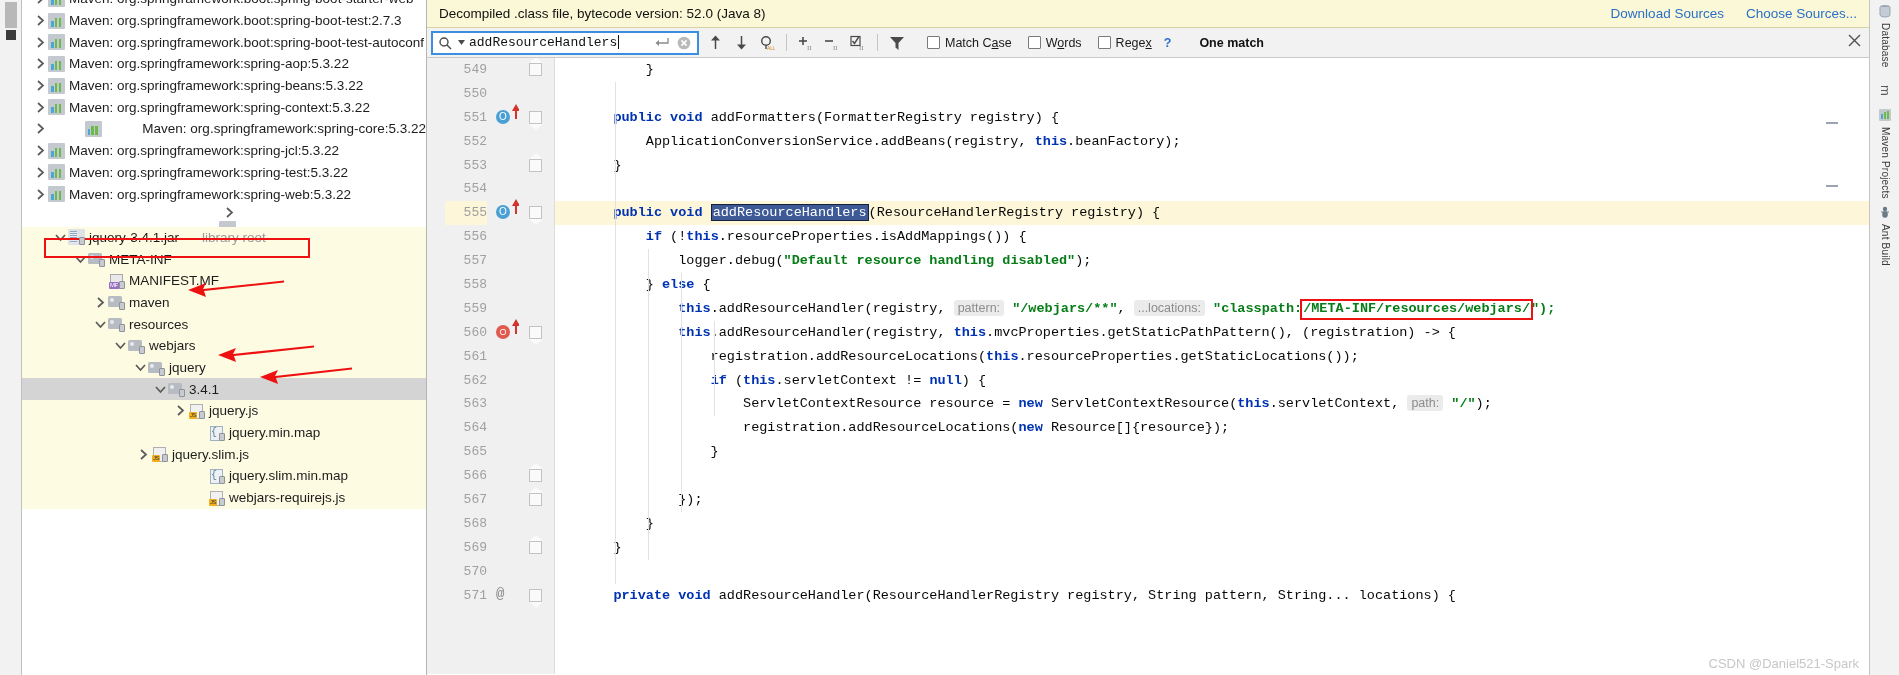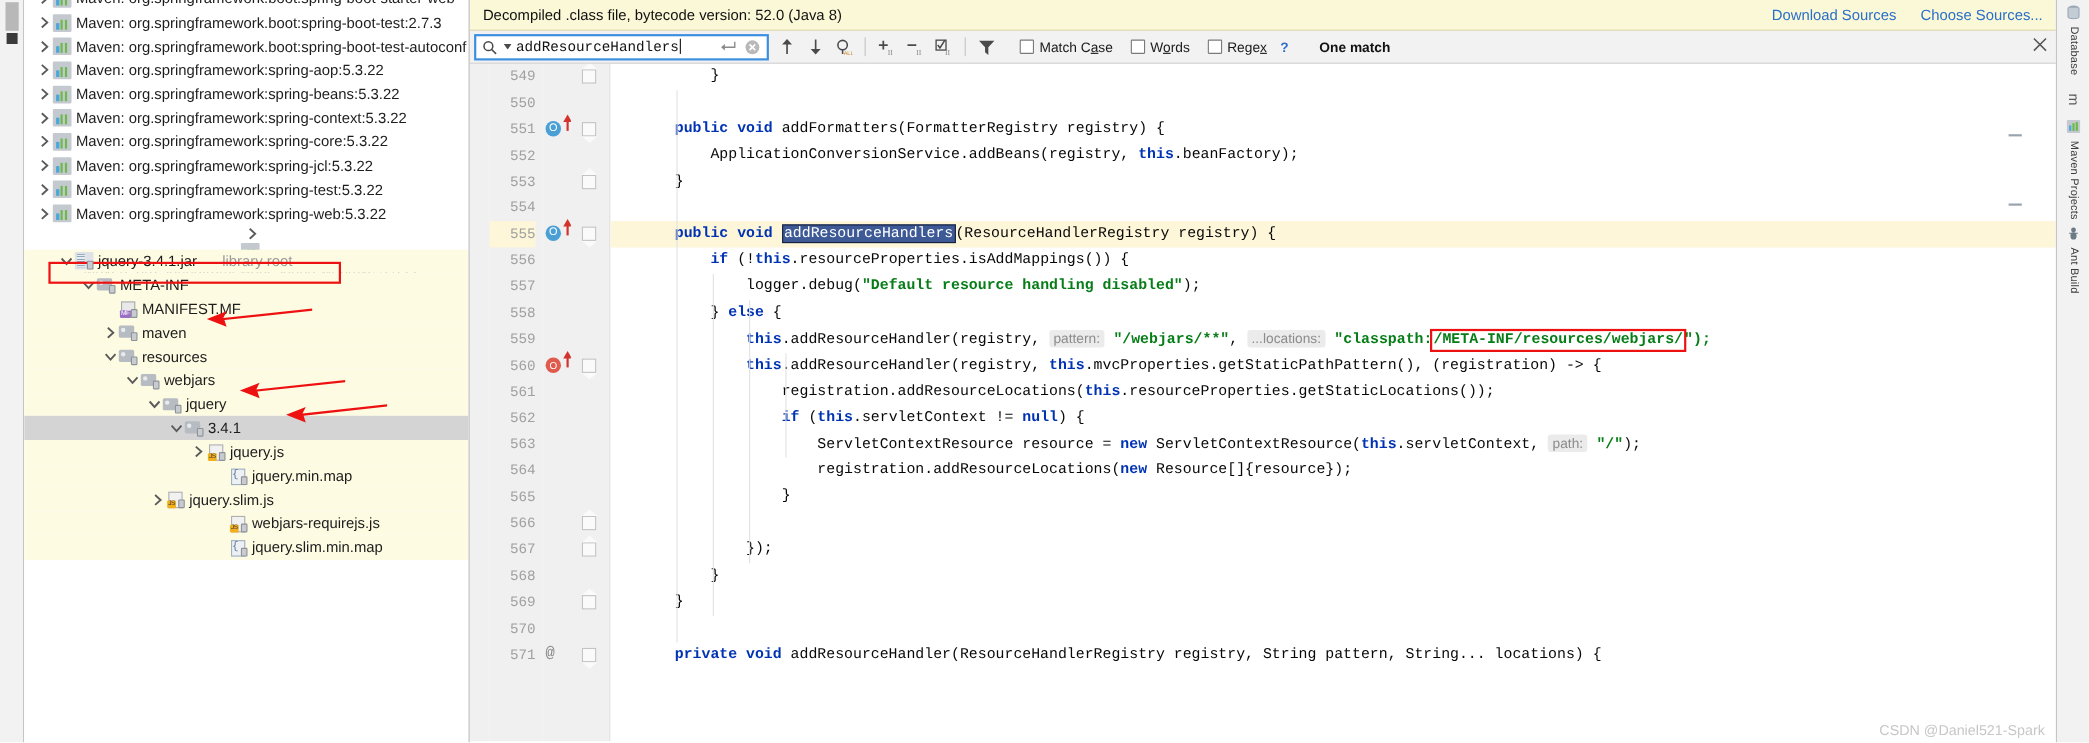--- a/index.html
+++ b/index.html
@@ -482,21 +482,21 @@
       </div>
       <div class="tree-row" style="padding-left: 10px;">
         <span class="twisty">
           <svg width="9" height="11" viewBox="0 0 9 11">
             <polyline points="2,1 7,5.5 2,10" fill="none" stroke="#5a5a5a" stroke-width="1.7"></polyline>
           </svg>
         </span>
         <span class="ticon ic-maven"></span>
         <span class="tlabel">Maven: org.springframework:spring-context:5.3.22</span>
       </div>
-      <div class="tree-row" style="padding-left: 10px;">
+      <div class="tree-row" style="padding-left: 10px; justify-content: space-between;">
         <span class="twisty">
           <svg width="9" height="11" viewBox="0 0 9 11">
             <polyline points="2,1 7,5.5 2,10" fill="none" stroke="#5a5a5a" stroke-width="1.7"></polyline>
           </svg>
         </span>
         <span class="ticon ic-maven"></span>
         <span class="tlabel">Maven: org.springframework:spring-core:5.3.22</span>
       </div>
       <div class="tree-row" style="padding-left: 10px;">
         <span class="twisty">
@@ -643,31 +643,31 @@
             <polyline points="2,1 7,5.5 2,10" fill="none" stroke="#5a5a5a" stroke-width="1.7"></polyline>
           </svg>
         </span>
         <span class="ticon ic-js">
           <span class="lockbadge"></span>
         </span>
         <span class="tlabel">jquery.slim.js</span>
       </div>
       <div class="tree-row bg-jar" style="padding-left: 170px;">
         <span class="twisty empty"></span>
-        <span class="ticon ic-js">
-          <span class="lockbadge"></span>
-        </span>
-        <span class="tlabel">webjars-requirejs.js</span>
+        <span class="ticon ic-map">
+          <span class="lockbadge"></span>
+        </span>
+        <span class="tlabel">jquery.slim.min.map</span>
       </div>
       <div class="tree-row bg-jar" style="padding-left: 170px;">
         <span class="twisty empty"></span>
-        <span class="ticon ic-map">
-          <span class="lockbadge"></span>
-        </span>
-        <span class="tlabel">jquery.slim.min.map</span>
+        <span class="ticon ic-js">
+          <span class="lockbadge"></span>
+        </span>
+        <span class="tlabel">webjars-requirejs.js</span>
       </div>
       <div class="redbox" style="left: 22px; top: 250.4px; width: 266px; height: 19.7px;"></div>
       <div class="arrow" style="left: 166px; top: 290.8px; width: 96px; height: 22px;"><svg width="96" height="22" viewBox="0 0 96 22">
           <polygon points="0,11 18,4 15,10 96,1.5 96,3.5 16,12 18,18" fill="#ee1111"></polygon>
         </svg></div>
       <div class="arrow" style="left: 196px; top: 355.9px; width: 96px; height: 22px;"><svg width="96" height="22" viewBox="0 0 96 22">
           <polygon points="0,11 18,4 15,10 96,1.5 96,3.5 16,12 18,18" fill="#ee1111"></polygon>
         </svg></div>
       <div class="arrow" style="left: 238px; top: 377.6px; width: 92px; height: 22px;"><svg width="92" height="22" viewBox="0 0 92 22">
           <polygon points="0,11 18,4 15,10 92,1.5 92,3.5 16,12 18,18" fill="#ee1111"></polygon>

